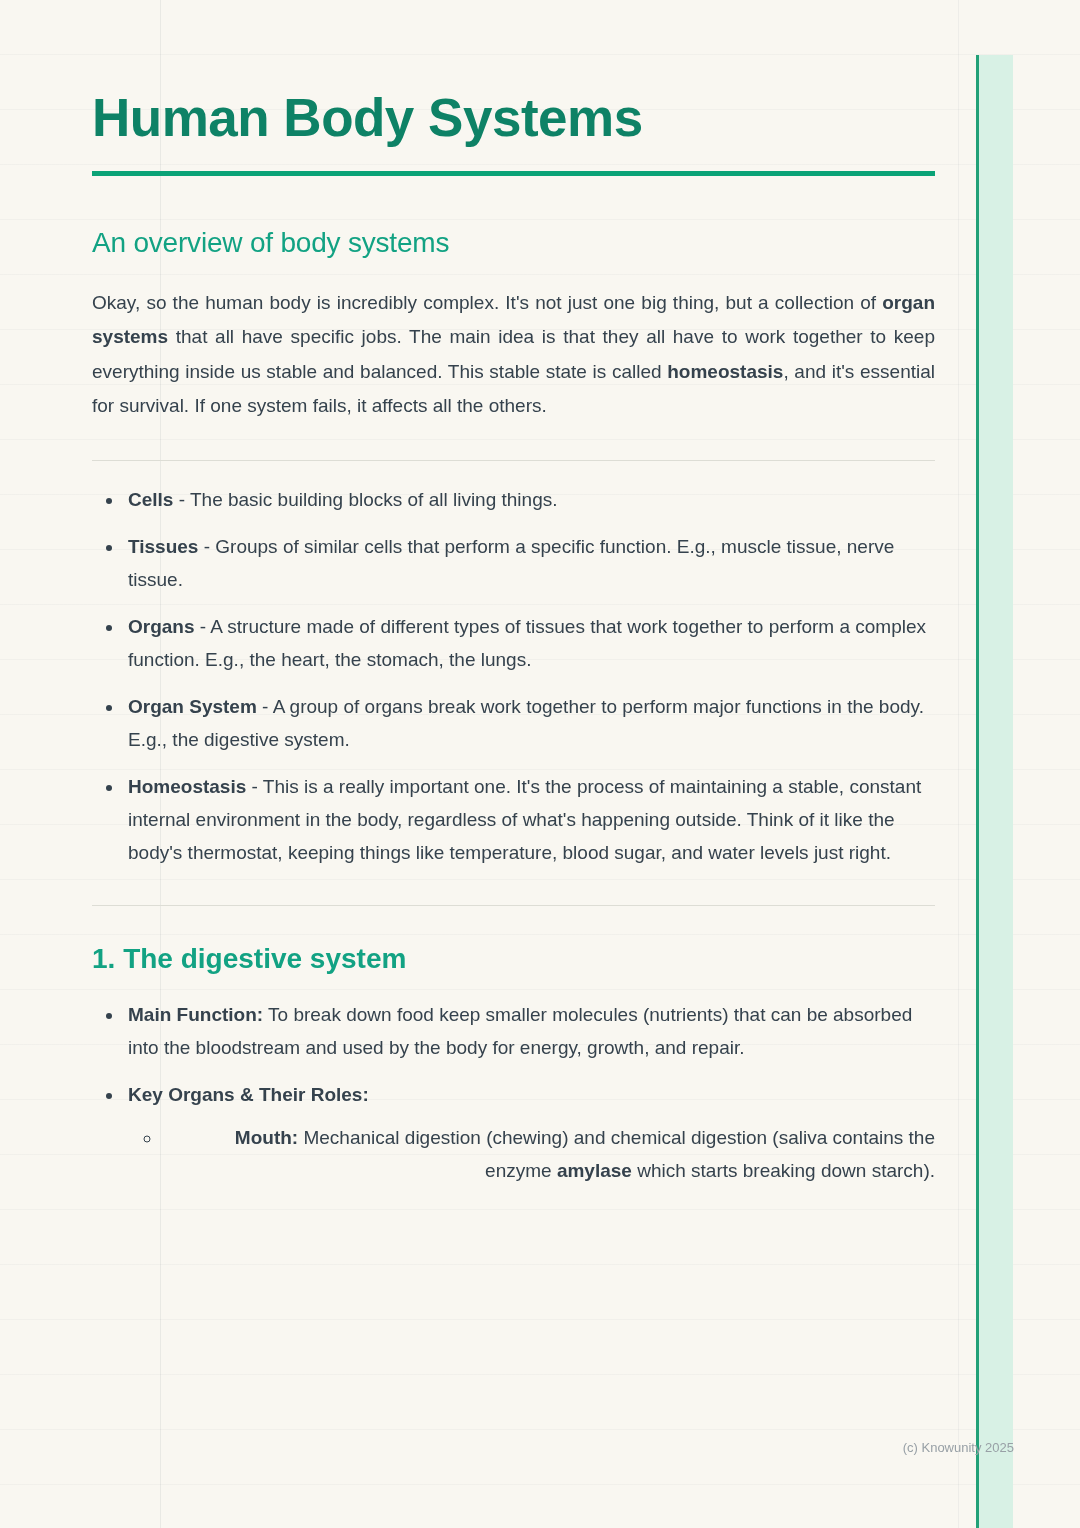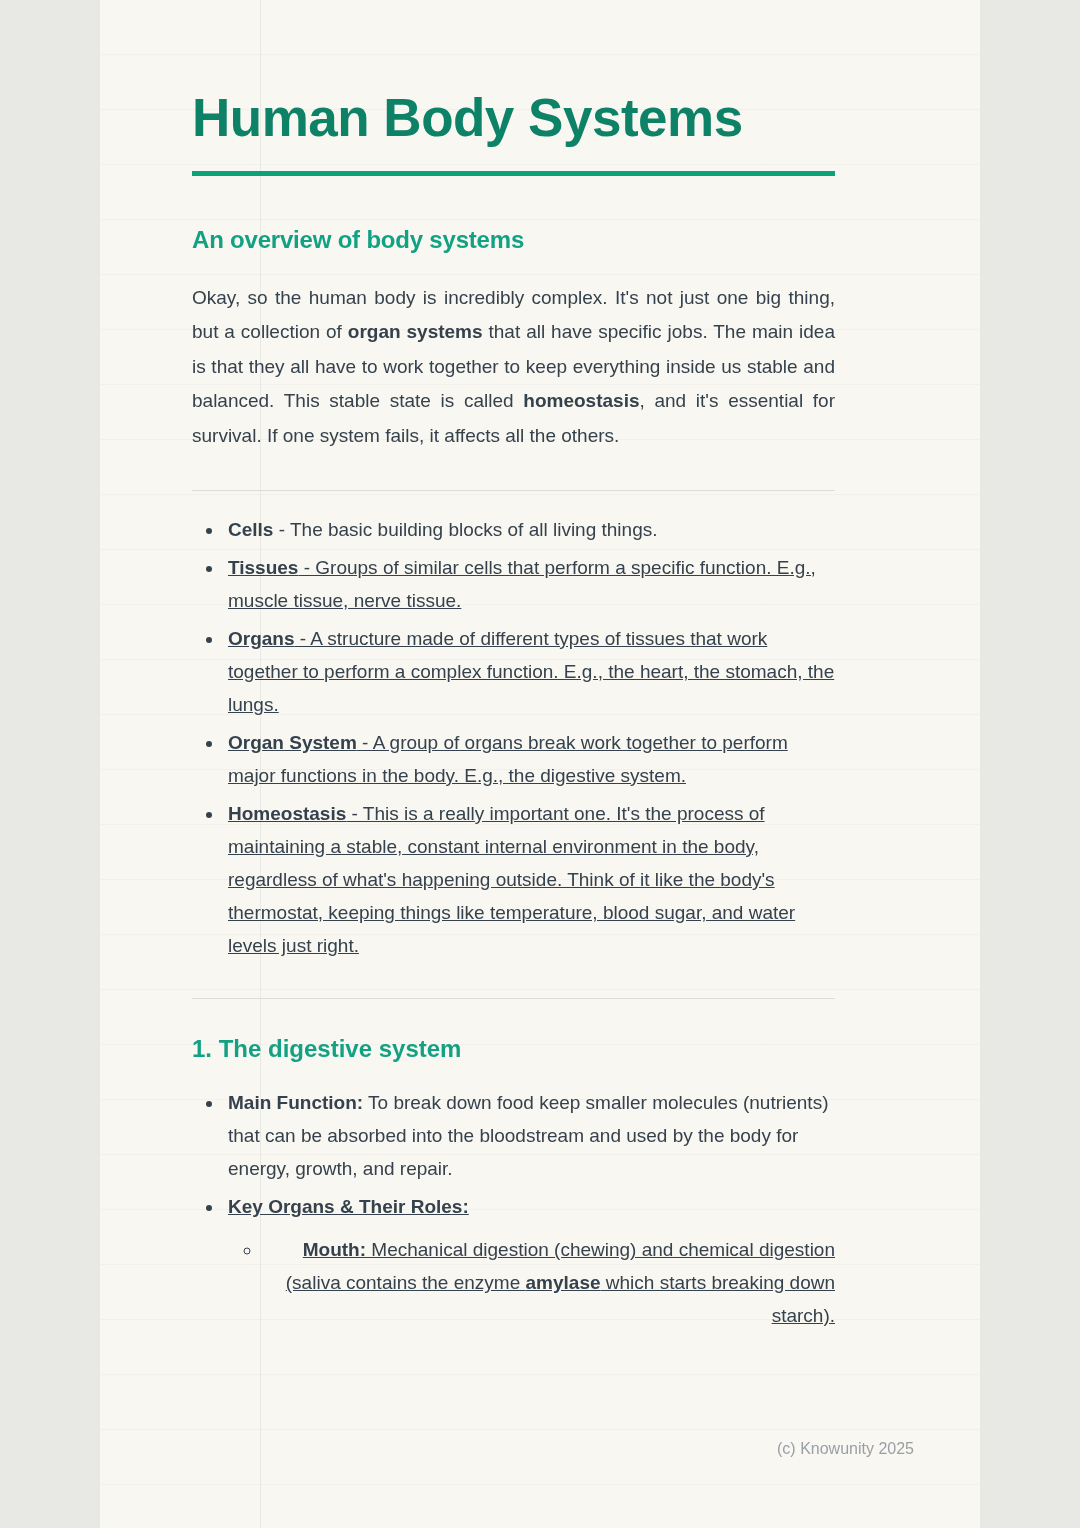--- a/index.html
+++ b/index.html
@@ -3,21 +3,21 @@
 <meta charset="utf-8">
 <style>
   html, body {
     margin: 0;
     padding: 0;
     background: #e8e8e4;
     font-family: "Liberation Sans", "DejaVu Sans", sans-serif;
   }
   .page {
     position: relative;
-    width: 880px;
+    width: 1080px;
     height: 1528px;
     margin: 0 auto;
     background: #f9f7f1;
     overflow: hidden;
     
     background-image: repeating-linear-gradient(
       180deg,
       transparent 0px,
       transparent 54px,
       rgba(120, 130, 140, 0.06) 54px,
@@ -64,29 +64,29 @@
     letter-spacing: -0.5px;
   }
   .title-rule {
     height: 5px;
     background: #0ba377;
     margin-top: 22px;
     border: none;
   }
   h2 {
     margin: 50px 0 0 0;
-    font-size: 24px;
+    font-size: 28px;
     line-height: 1.2;
-    font-weight: 700;
+    font-weight: 400;
     color: #12a283;
     letter-spacing: -0.2px;
   }
   h3 {
     margin: 36px 0 0 0;
-    font-size: 24px;
+    font-size: 28px;
     line-height: 1.2;
     font-weight: 700;
     color: #12a283;
   }
   p.body-text {
     margin: 26px 0 8px 0;
     line-height: 1.82;
     text-align: justify;
   }
   hr.divider {
@@ -97,39 +97,38 @@
   ul.bullets {
     margin: 22px 0 0 0;
     padding: 0 0 0 32px;
     list-style: disc;
   }
   ul.bullets > li {
     line-height: 1.74;
     padding-left: 4px;
   }
   ul.bullets > li + li {
-    margin-top: 5px;
-    text-decoration: underline;
+    margin-top: 14px;
   }
   ul.sub-bullets {
     margin: 10px 0 0 0;
     padding: 0 0 0 34px;
     list-style: circle;
     text-align: right;
   }
   ul.sub-bullets > li {
     line-height: 1.74;
     padding-left: 2px;
   }
   strong { font-weight: 700; color: inherit; }
   .footer-credit {
     position: absolute;
     top: 1440px;
     right: 66px;
-    font-size: 16px;
+    font-size: 13px;
     color: #98a0a6;
     z-index: 2;
   }
 </style>
 </head>
 <body>
 
 <div class="page">
 
   <div class="ruled-vline"></div>

